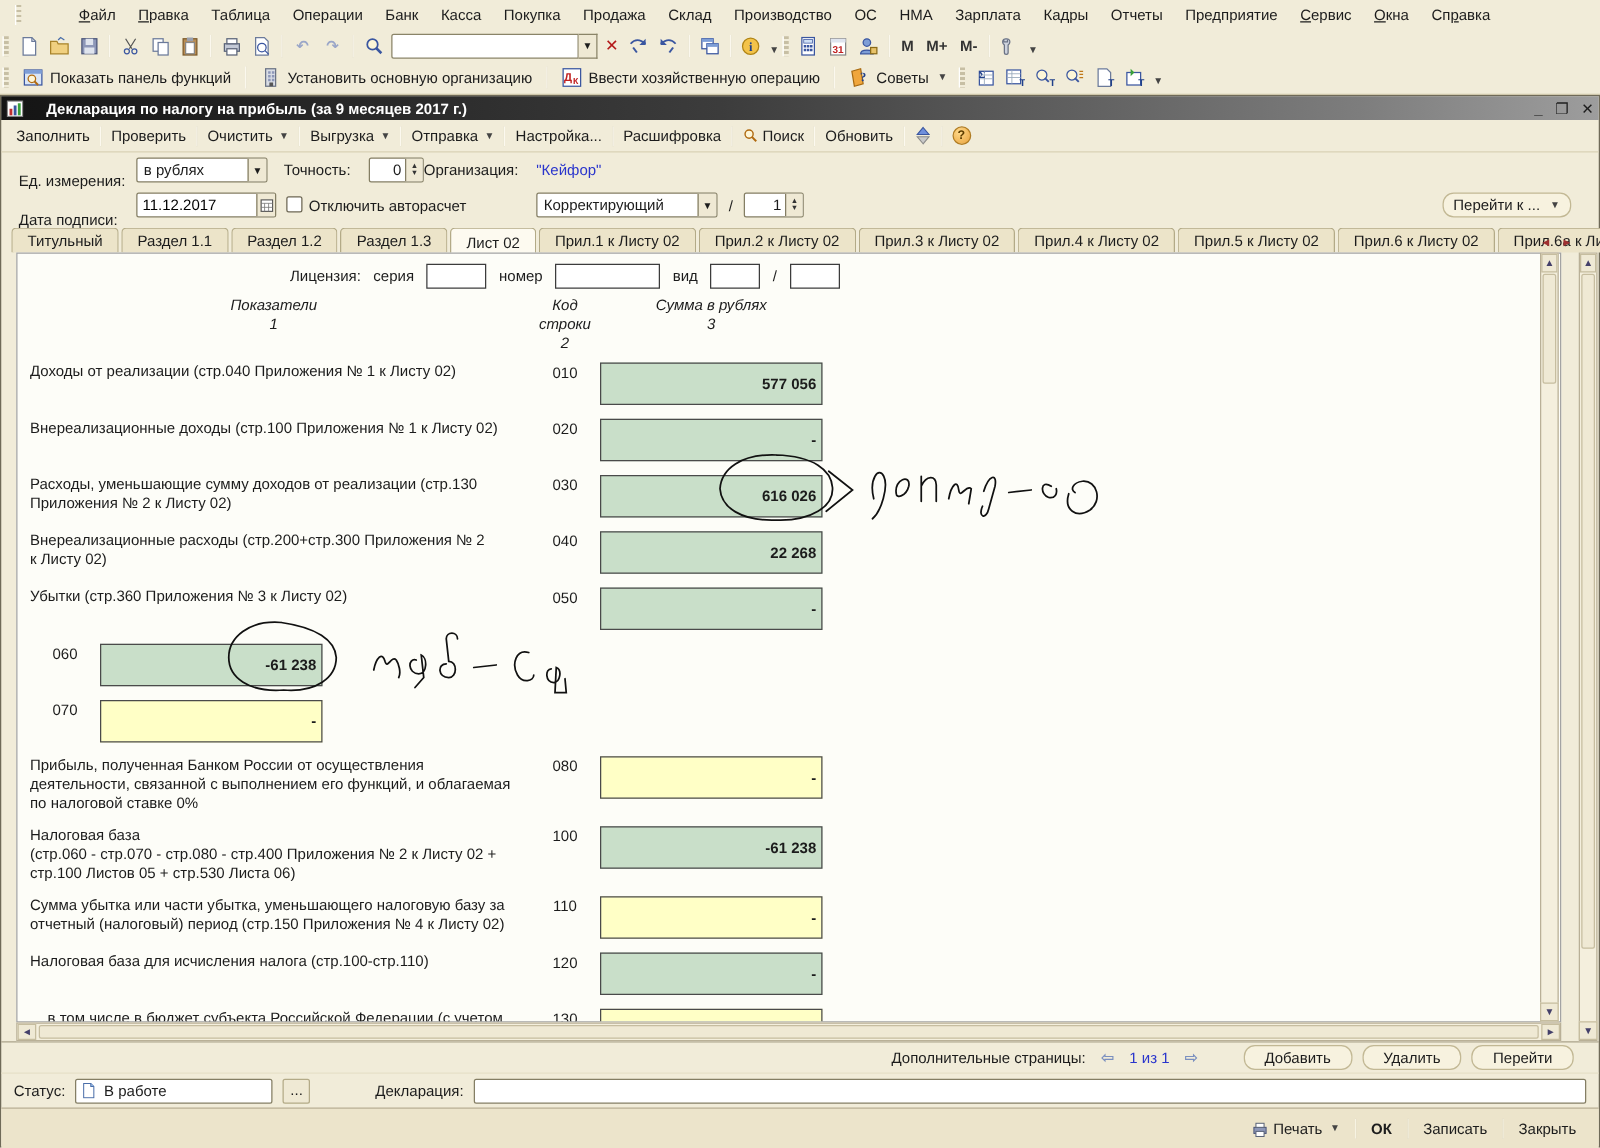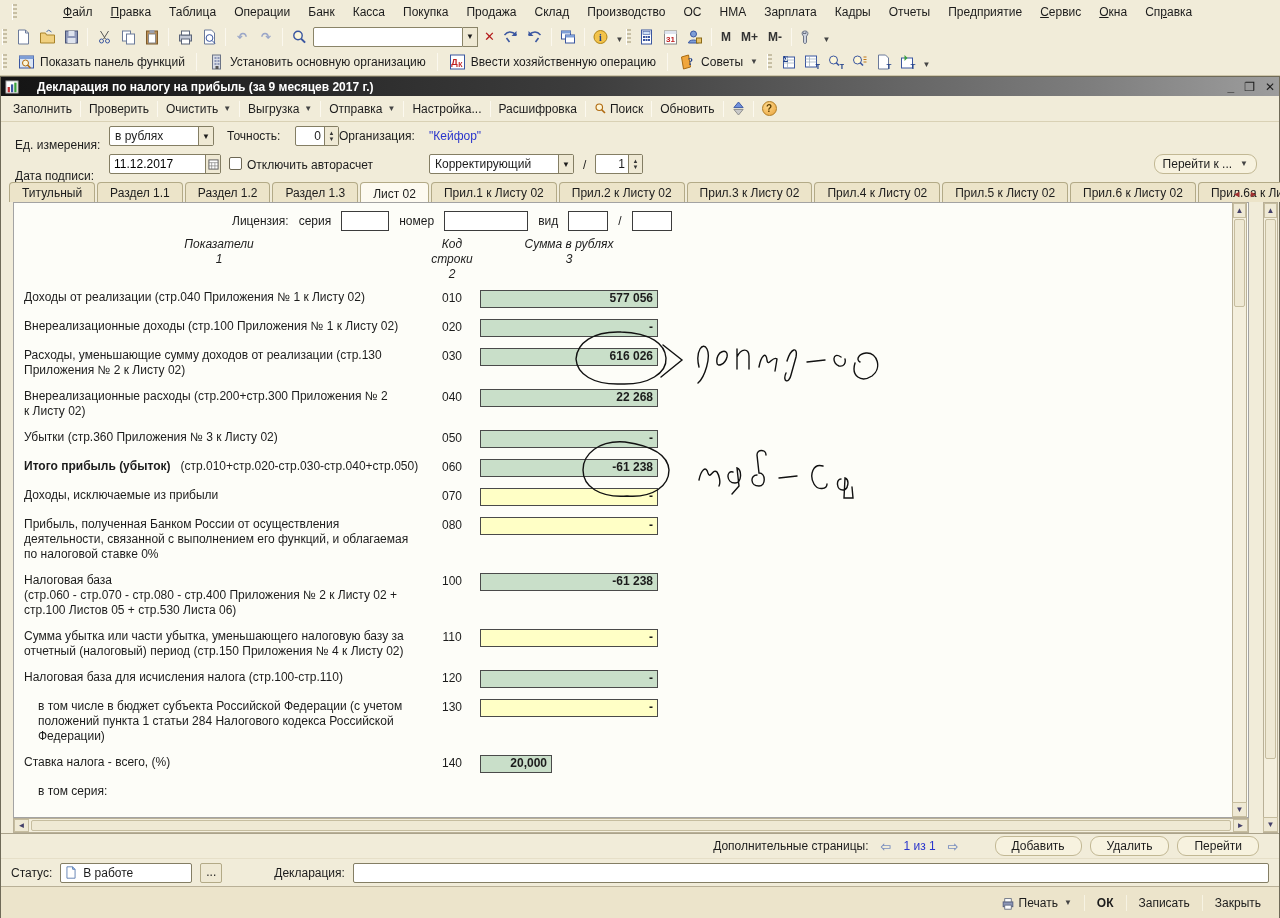--- a/index.html
+++ b/index.html
@@ -79,43 +79,43 @@
   .lic-box.w1{width:48px;} .lic-box.w2{width:84px;} .lic-box.w3{width:40px;}
   .col-heads { display:flex; margin-bottom:8px; font-style:italic; }
   .col-heads .c { text-align:center; line-height:15px; }
   .col-heads .c1 { width:410px; } .col-heads .c2 { width:56px; } .col-heads .c3 { width:178px; }
 
   .sheet-row { display:flex; align-items:flex-start; margin:0 0 11px 0; padding-left:10px; }
   .sheet-row.indent .row-label { padding-left:14px; }
   .row-label { width:400px; line-height:15px; white-space:pre-wrap; }
   .row-label b { font-weight:bold; }
   .row-code { width:56px; text-align:center; padding-top:1px; }
-  .row-field { position:relative; width:178px; height:18px; border:1px solid #4a4a4a;
-               display:flex; justify-content:flex-end; padding-right:4px; }
+  .row-field { position:relative; width:178px; height:34px; border:1px solid #4a4a4a;
+               display:flex; align-items:center; justify-content:flex-end; padding-right:4px; }
   .row-field.narrow { width:72px; }
   .f-green { background:#c9dfc9; } .f-yellow { background:#ffffc6; }
   .row-field .val { font-weight:bold; }
   .annot { position:absolute; overflow:visible; pointer-events:none; z-index:5; }
 
   
   .vscroll { position:absolute; width:15px; background:#f4efdd; border:1px solid #b9b097; }
   .vscroll .arr { height:15px; display:flex; align-items:center; justify-content:center; font-size:8px; color:#44406a; background:#efe9d4; border:1px solid #c6bd9f; }
   .vscroll .thumb { background:#efe9d4; border:1px solid #c6bd9f; border-radius:2px; margin:1px; }
   .sheet-vscroll { right:32px; top:0; height:616px; }
   .outer-vscroll { right:1px; top:0; height:631px; }
   .hscroll { position:absolute; left:12px; top:616px; width:1236px; height:15px; background:#f4efdd; border:1px solid #b9b097; display:flex; }
   .hscroll .arr { width:15px; display:flex; align-items:center; justify-content:center; font-size:8px; color:#44406a; background:#efe9d4; border:1px solid #c6bd9f;}
   .hscroll .thumb { flex:1; margin:1px 2px; background:#efe9d4; border:1px solid #c6bd9f; border-radius:2px; }
 
   
   .pager { height:25px; border-top:1px solid #aaa28a; display:flex; align-items:center; justify-content:flex-end; gap:8px; padding-right:20px; }
   .pager .nav { font-size:13px; color:#7a8fbf; font-weight:bold; padding:0 4px; }
   .push-btn { height:20px; padding:0 16px; background:#f7f2df; border:1px solid #c2b894; border-radius:9px; display:flex; align-items:center; }
   .statusrow { height:28px; border-top:1px solid #e6dfc8; display:flex; align-items:center; padding-left:10px; gap:8px; }
-  .status-combo { width:132px; height:20px; background:#fff; border:1px solid #847e64; border-radius:2px; display:flex; align-items:center; gap:6px; padding-left:4px; }
+  .status-combo { width:158px; height:20px; background:#fff; border:1px solid #847e64; border-radius:2px; display:flex; align-items:center; gap:6px; padding-left:4px; }
   .more-btn { width:22px; height:20px; background:#efe9d4; border:1px solid #b3aa87; border-radius:2px; text-align:center; line-height:16px; }
   .comment-input { flex:1; margin-right:10px; height:20px; background:#fff; border:1px solid #847e64; border-radius:2px; }
   .bottombar { height:33px; background:#ece4cb; border-top:1px solid #b9b097; display:flex; align-items:center; justify-content:flex-end; padding-right:10px; gap:4px; }
   .bb-btn { display:flex; align-items:center; gap:4px; padding:4px 8px; white-space:nowrap; }
   .bb-sep { width:1px; height:16px; background:#c8c0a4; border-right:1px solid #f7f3e3; }
   .bold { font-weight:bold; }
 </style>
 </head>
 <body>
 
@@ -576,34 +576,32 @@
             </div>
   </div>
           <div class="sheet-row">
     <div class="row-label"><span>Убытки (стр.360 Приложения № 3 к Листу 02)</span></div>
     <div class="row-code">050</div>
     <div class="row-field f-green">
               <span class="val">-</span>
             </div>
   </div>
           <div class="sheet-row">
-    <div class="row-label"><b>Итого прибыль (убыток)</b><span>   (стр.010+стр.020-стр.030-стр.040+стр.050)</span></div>
     <div class="row-code">060</div>
     <div class="row-field f-green">
               <span class="val">-61 238</span>
               <svg class="annot" style="left:60px;top:-16px;" width="340" height="64" viewBox="0 0 340 64">
     <g fill="none" stroke="#111" stroke-width="1.4" stroke-linecap="round">
       <path d="M84,-2 C112,2 127,12 128,26 C128,42 112,54 86,52 C58,54 42,42 42,26 C42,10 58,-4 84,-2"></path>
       <path d="M158,36 C160,26 165,21 167,29 C169,36 172,24 176,28 C178,31 180,38 178,42 M192,28 C185,26 185,39 194,39 C201,39 201,26 196,24 L198,42 L191,50 M216,31 C209,31 209,42 218,42 C225,42 225,29 218,29 L216,11 C216,5 225,5 225,11 M238,34 L256,32 M282,22 C272,19 268,31 273,40 C277,47 286,45 286,40 M300,35 C295,35 295,46 302,46 C307,46 309,36 304,34 L303,54 L312,54 L311,43"></path>
     </g>
   </svg>
             </div>
   </div>
           <div class="sheet-row">
-    <div class="row-label"><span>Доходы, исключаемые из прибыли</span></div>
     <div class="row-code">070</div>
     <div class="row-field f-yellow">
               <span class="val">-</span>
             </div>
   </div>
           <div class="sheet-row">
     <div class="row-label"><span>Прибыль, полученная Банком России от осуществления
 деятельности, связанной с выполнением его функций, и облагаемая
 по налоговой ставке 0%</span></div>
     <div class="row-code">080</div>

